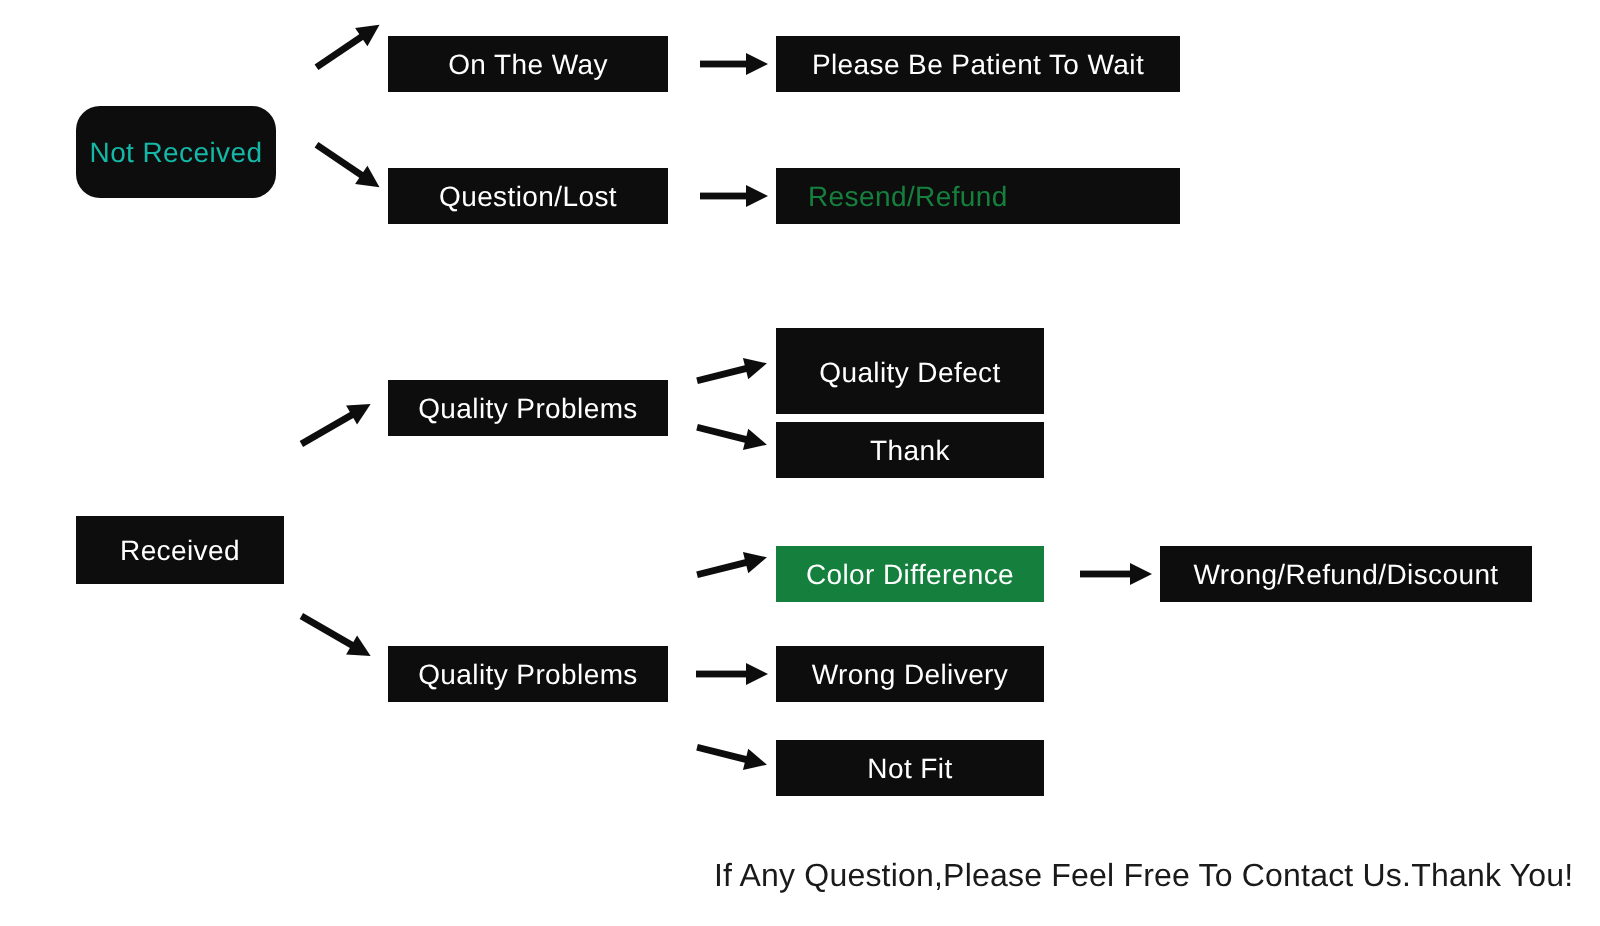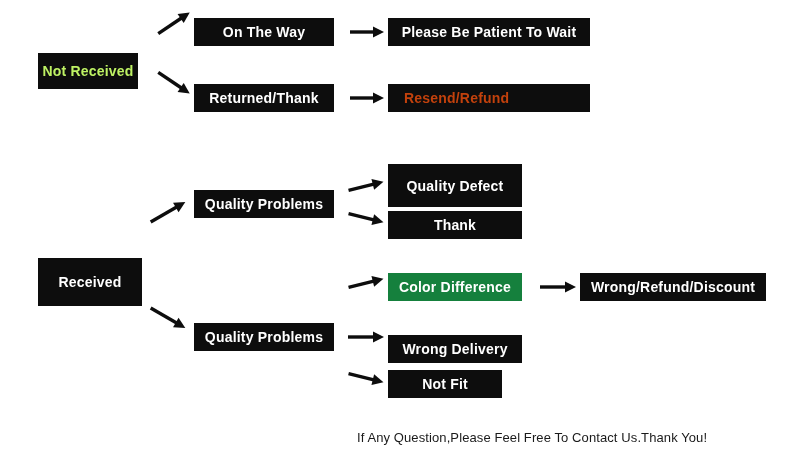--- a/index.html
+++ b/index.html
@@ -16,89 +16,89 @@
     height: 463px;
     background: #ffffff;
     overflow: hidden;
   }
   .node {
     position: absolute;
     background: #0d0d0d;
     color: #ffffff;
     font-family: "Liberation Sans", sans-serif;
     font-size: 14px;
-    font-weight: 700;
+    font-weight: 400;
     letter-spacing: 0.2px;
     display: flex;
     align-items: center;
     box-sizing: border-box;
     white-space: nowrap;
   }
   .node.center { justify-content: center; }
   .node.left { justify-content: flex-start; padding-left: 16px; }
   .node .node-label {
     line-height: 1;
     display: block;
   }
   .arrow {
     position: absolute;
     transform-origin: 50% 50%;
   }
   .arrow svg { display: block; overflow: visible; }
   .footnote {
     position: absolute;
     font-family: "Liberation Sans", sans-serif;
-    font-size: 13px;
+    font-size: 16px;
     color: #1a1a1a;
     white-space: nowrap;
     letter-spacing: 0.1px;
   }
 </style>
 </head>
 <body>
 
 <div id="canvas">
   <div id="nodes-layer">
-      <div class="node center" style="left: 38px; top: 53px; width: 100px; height: 36px; background: rgb(13, 13, 13); color: #bef264;">
+      <div class="node center" style="left: 38px; top: 53px; width: 100px; height: 46px; background: rgb(13, 13, 13); color: #14b8a6; border-radius: 12px;">
         <span class="node-label">Not Received</span>
       </div>
       <div class="node center" style="left: 194px; top: 18px; width: 140px; height: 28px; background: rgb(13, 13, 13); color: rgb(255, 255, 255);">
         <span class="node-label">On The Way</span>
       </div>
       <div class="node center" style="left: 194px; top: 84px; width: 140px; height: 28px; background: rgb(13, 13, 13); color: rgb(255, 255, 255);">
-        <span class="node-label">Returned/Thank</span>
+        <span class="node-label">Question/Lost</span>
       </div>
       <div class="node center" style="left: 388px; top: 18px; width: 202px; height: 28px; background: rgb(13, 13, 13); color: rgb(255, 255, 255);">
         <span class="node-label">Please Be Patient To Wait</span>
       </div>
-      <div class="node left" style="left: 388px; top: 84px; width: 202px; height: 28px; background: rgb(13, 13, 13); color: #c2410c;">
+      <div class="node left" style="left: 388px; top: 84px; width: 202px; height: 28px; background: rgb(13, 13, 13); color: #15803d;">
         <span class="node-label">Resend/Refund</span>
       </div>
-      <div class="node center" style="left: 38px; top: 258px; width: 104px; height: 48px; background: rgb(13, 13, 13); color: rgb(255, 255, 255);">
+      <div class="node center" style="left: 38px; top: 258px; width: 104px; height: 34px; background: rgb(13, 13, 13); color: rgb(255, 255, 255);">
         <span class="node-label">Received</span>
       </div>
       <div class="node center" style="left: 194px; top: 190px; width: 140px; height: 28px; background: rgb(13, 13, 13); color: rgb(255, 255, 255);">
         <span class="node-label">Quality Problems</span>
       </div>
       <div class="node center" style="left: 388px; top: 164px; width: 134px; height: 43px; background: rgb(13, 13, 13); color: rgb(255, 255, 255);">
         <span class="node-label">Quality Defect</span>
       </div>
       <div class="node center" style="left: 388px; top: 211px; width: 134px; height: 28px; background: rgb(13, 13, 13); color: rgb(255, 255, 255);">
         <span class="node-label">Thank</span>
       </div>
       <div class="node center" style="left: 194px; top: 323px; width: 140px; height: 28px; background: rgb(13, 13, 13); color: rgb(255, 255, 255);">
         <span class="node-label">Quality Problems</span>
       </div>
       <div class="node center" style="left: 388px; top: 273px; width: 134px; height: 28px; background: #15803d; color: rgb(255, 255, 255);">
         <span class="node-label">Color Difference</span>
       </div>
-      <div class="node center" style="left: 388px; top: 323px; width: 134px; height: 28px; background: rgb(13, 13, 13); color: rgb(255, 255, 255); margin-top: 12px;">
+      <div class="node center" style="left: 388px; top: 323px; width: 134px; height: 28px; background: rgb(13, 13, 13); color: rgb(255, 255, 255);">
         <span class="node-label">Wrong Delivery</span>
       </div>
-      <div class="node center" style="left: 388px; top: 370px; width: 114px; height: 28px; background: rgb(13, 13, 13); color: rgb(255, 255, 255); justify-content: center;">
+      <div class="node center" style="left: 388px; top: 370px; width: 134px; height: 28px; background: rgb(13, 13, 13); color: rgb(255, 255, 255); justify-content: center;">
         <span class="node-label">Not Fit</span>
       </div>
       <div class="node center" style="left: 580px; top: 273px; width: 186px; height: 28px; background: rgb(13, 13, 13); color: rgb(255, 255, 255);">
         <span class="node-label">Wrong/Refund/Discount</span>
       </div>
     </div>
   <div id="arrows-layer">
       <div class="arrow" style="left: 155px; top: 12px; width: 38px; height: 22px; transform: rotate(-34deg);">
         <svg width="38" height="22" viewBox="0 0 38 22">
           <rect x="0" y="9.3" width="28" height="3.4" fill="#0d0d0d"></rect>

